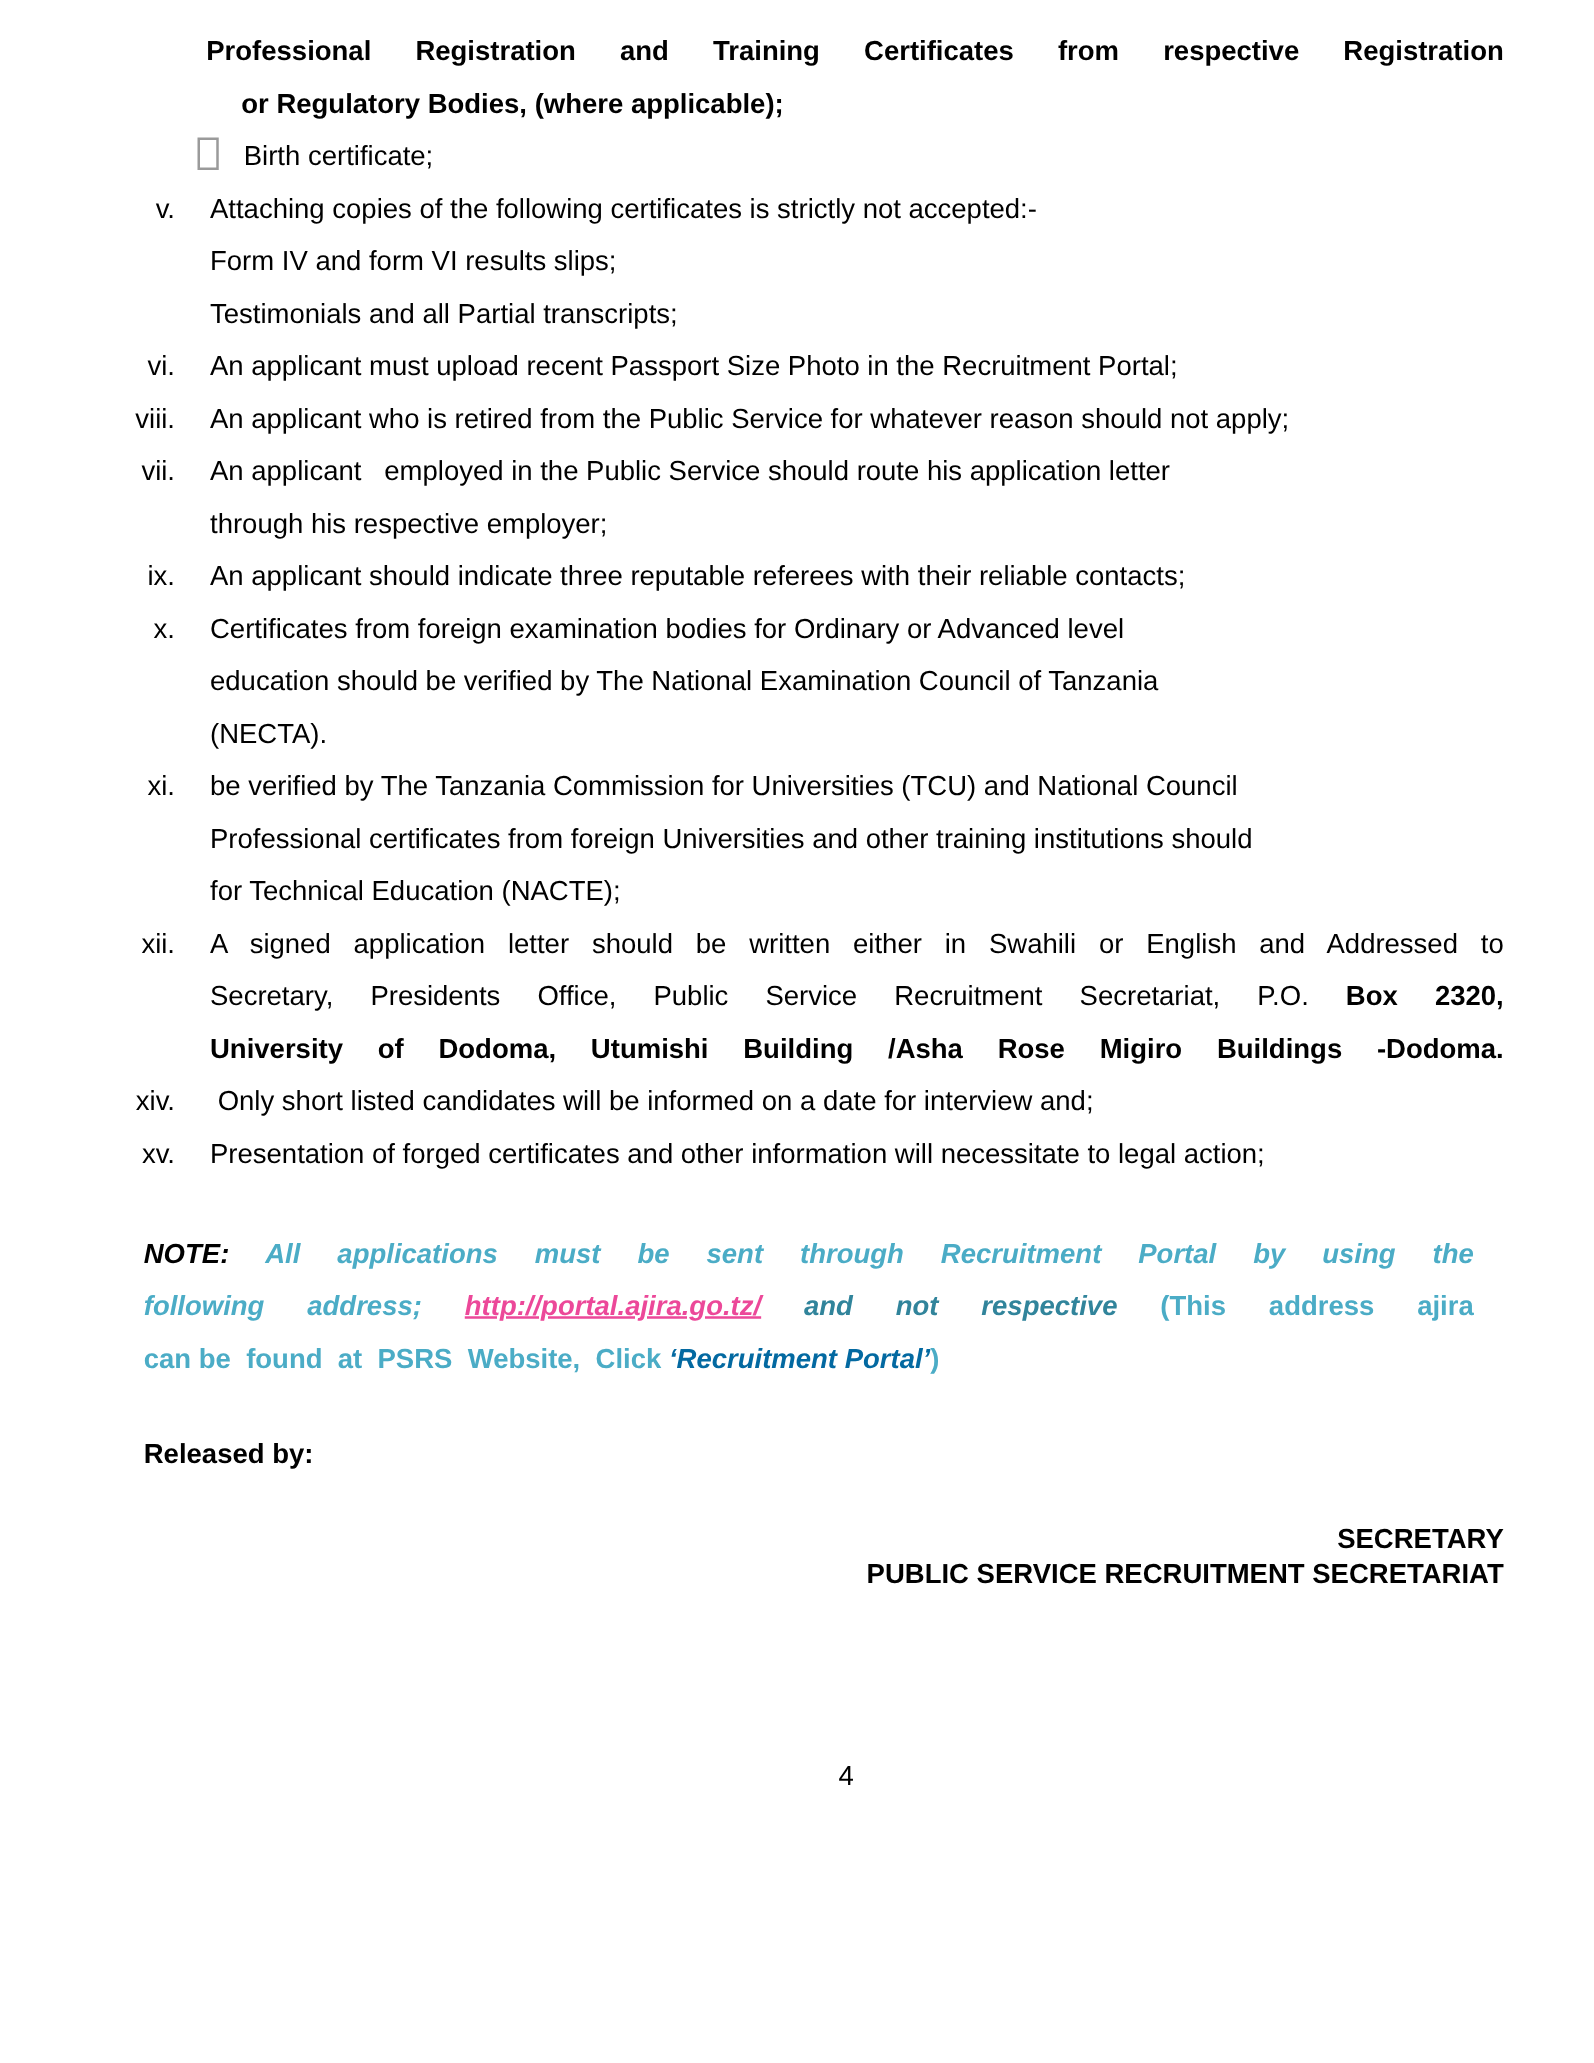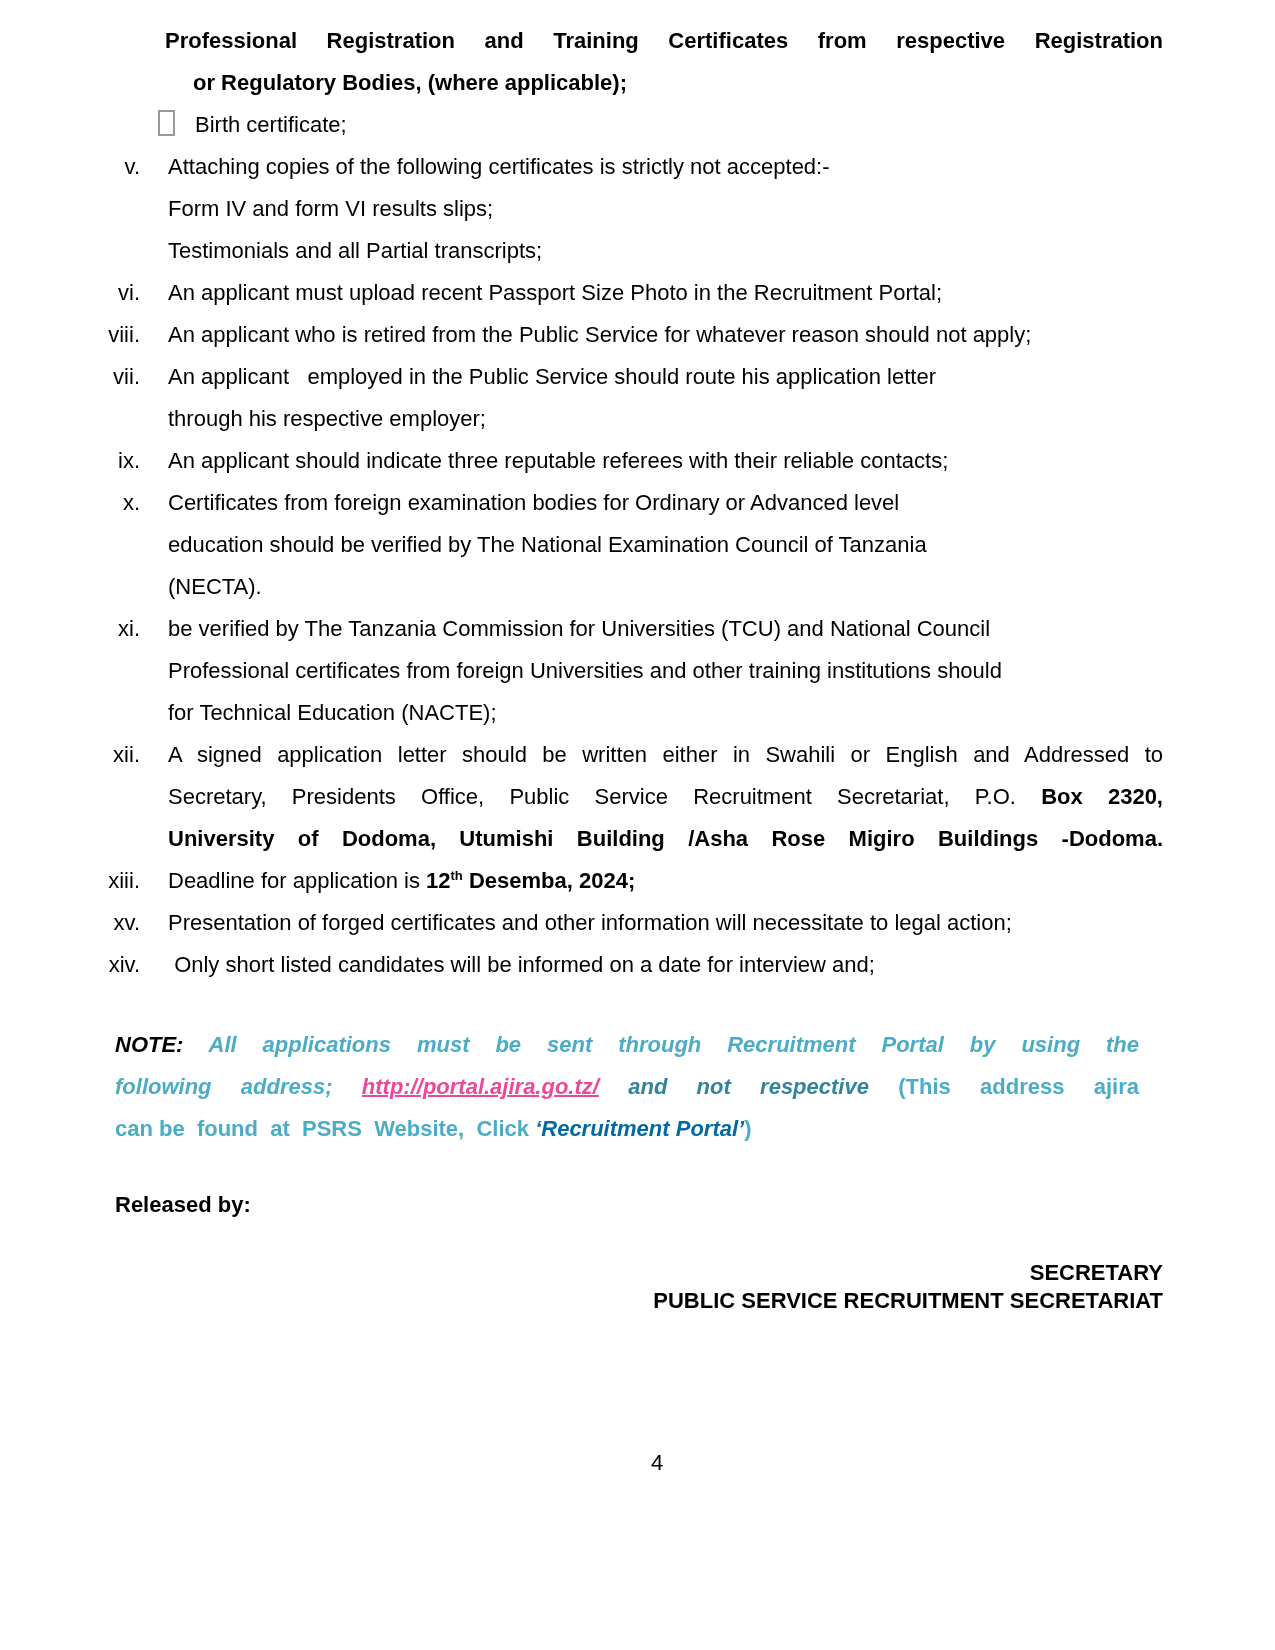--- a/index.html
+++ b/index.html
@@ -1,21 +1,21 @@
 <!DOCTYPE html>
 <html><head>
 <meta charset="utf-8">
 <style>
   html,body{margin:0;padding:0;}
   body{
     width:1275px;height:1650px;background:#ffffff;overflow:hidden;
     font-family:"Liberation Sans",sans-serif;
     font-size:22px;line-height:42px;color:#000;
   }
-  .page{padding:20px 112px 0 80px;box-sizing:border-box;width:1275px;height:1650px;}
+  .page{padding:20px 72px 0 80px;box-sizing:border-box;width:1275px;height:1650px;}
   .line{min-height:42px;}
   .just{text-align:justify;text-align-last:justify;}
   .pre{white-space:pre-wrap;}
   .b{font-weight:bold;}
 
   .heading{margin-left:85px;font-weight:bold;}
   .heading .l2{margin-left:28px;}
 
   .bullet-row{margin-left:78px;}
   .glyphbox{
@@ -112,38 +112,32 @@
 
   <div class="li">
     <div class="num line">xii.</div>
     <div class="txt">
       <div class="line just">A signed application letter should be written either in Swahili or English and Addressed to</div>
       <div class="line just"><span>Secretary, Presidents Office, Public Service Recruitment Secretariat, P.O.</span><span class="b"> Box 2320,</span></div>
       <div class="line just b">University of Dodoma, Utumishi Building /Asha Rose Migiro Buildings -Dodoma.</div>
     </div>
   </div>
 
+
   <div class="li">
-    <div class="num line">xiii.</div>
+    <div class="num line">xiv.</div>
     <div class="txt">
-      <div class="line"><span>Deadline for application is </span><span class="b">12</span><span class="sup">th</span><span class="b"> Desemba, 2024;</span></div>
+      <div class="line pre"> Only short listed candidates will be informed on a date for interview and;</div>
     </div>
   </div>
 
   <div class="li">
     <div class="num line">xv.</div>
     <div class="txt">
       <div class="line">Presentation of forged certificates and other information will necessitate to legal action;</div>
-    </div>
-  </div>
-
-  <div class="li">
-    <div class="num line">xiv.</div>
-    <div class="txt">
-      <div class="line pre"> Only short listed candidates will be informed on a date for interview and;</div>
     </div>
   </div>
 
   <div class="note">
     <div class="line just"><span class="black">NOTE: </span><span>All applications must be sent through Recruitment Portal by using the</span></div>
     <div class="line just"><span>following address; </span><span class="link">http://portal.ajira.go.tz/</span><span class="dark"> and not respective </span><span class="up">(This address ajira</span></div>
     <div class="line"><span class="up pre">can be  found  at  PSRS  Website,  Click </span><span class="red">‘Recruitment Portal’</span><span class="up">)</span></div>
   </div>
 
   <div class="line released">Released by:</div>

